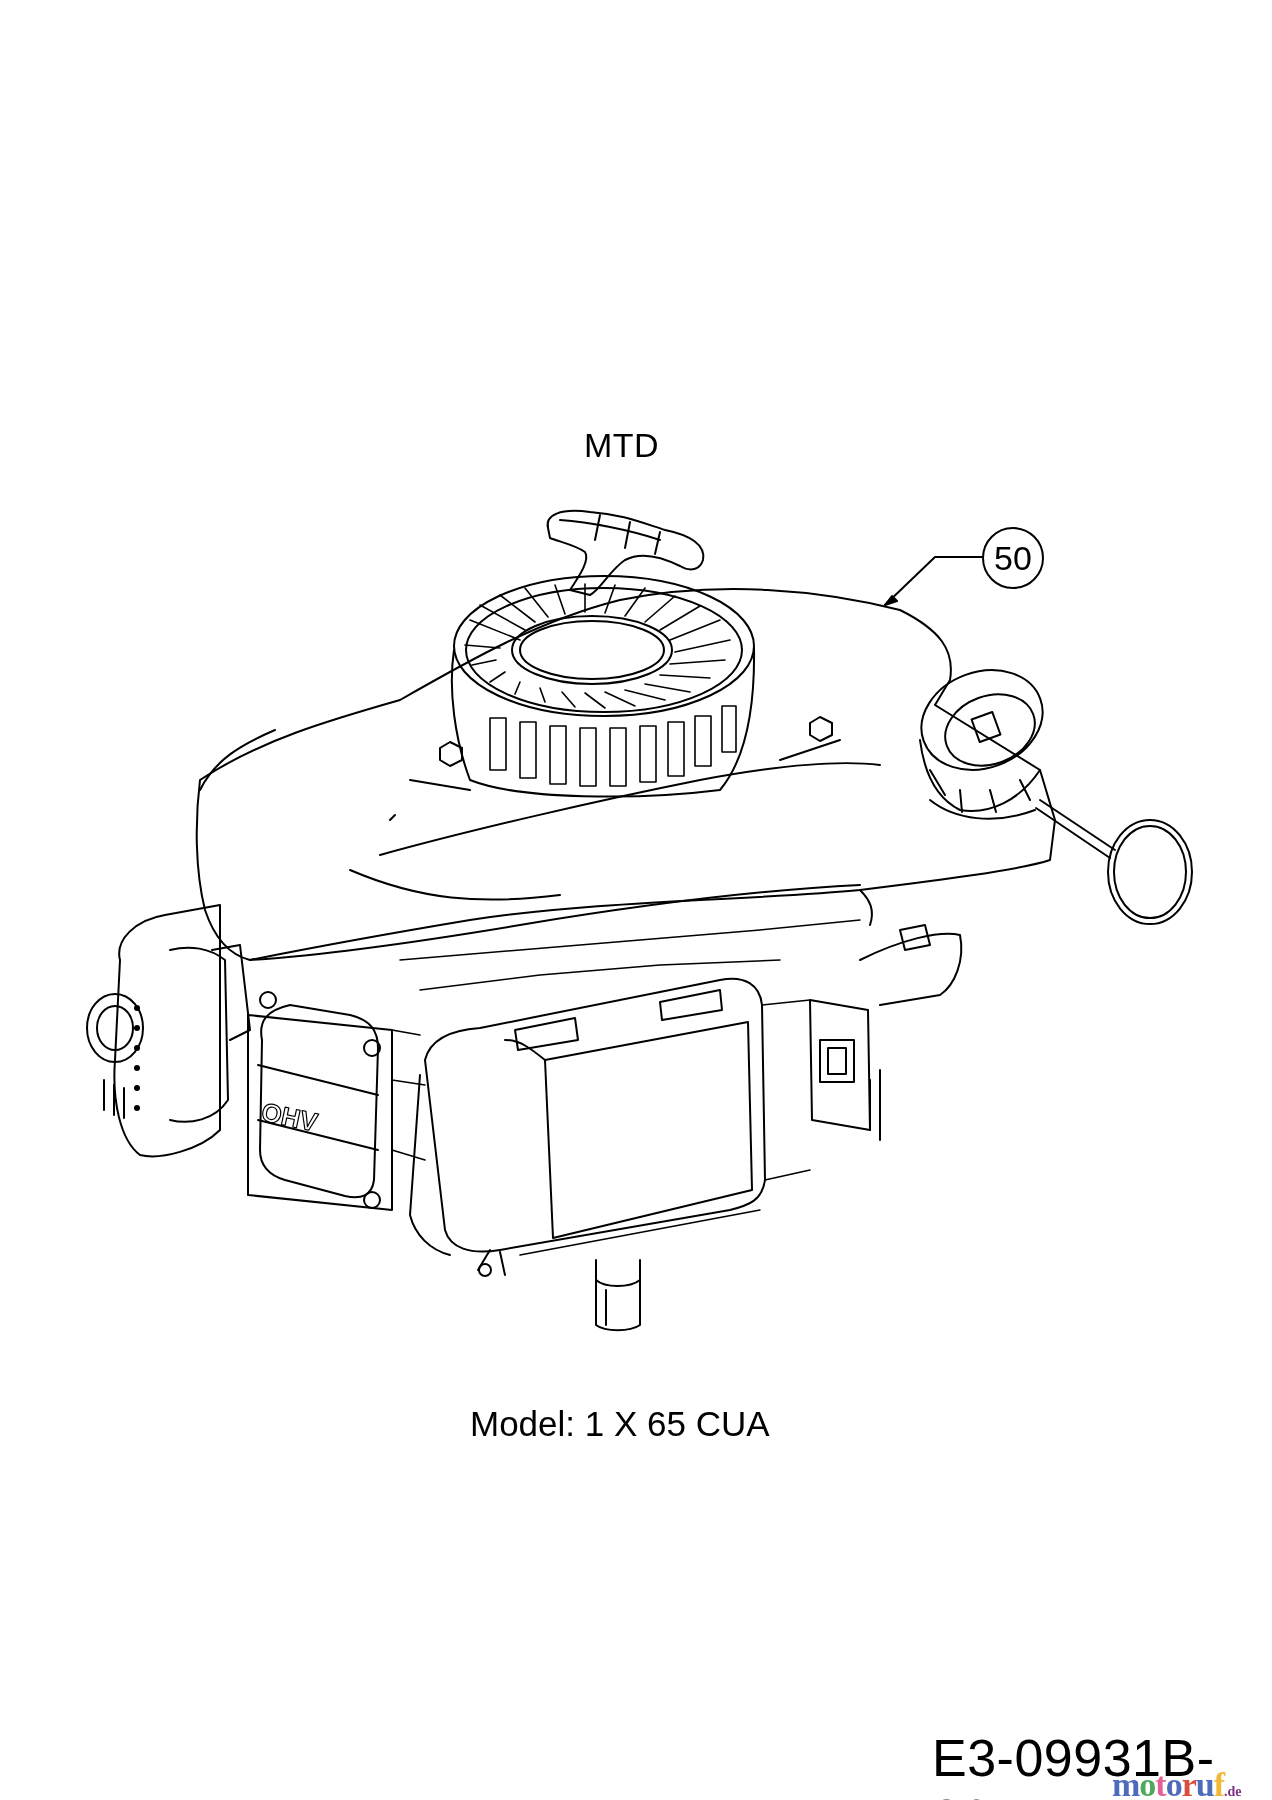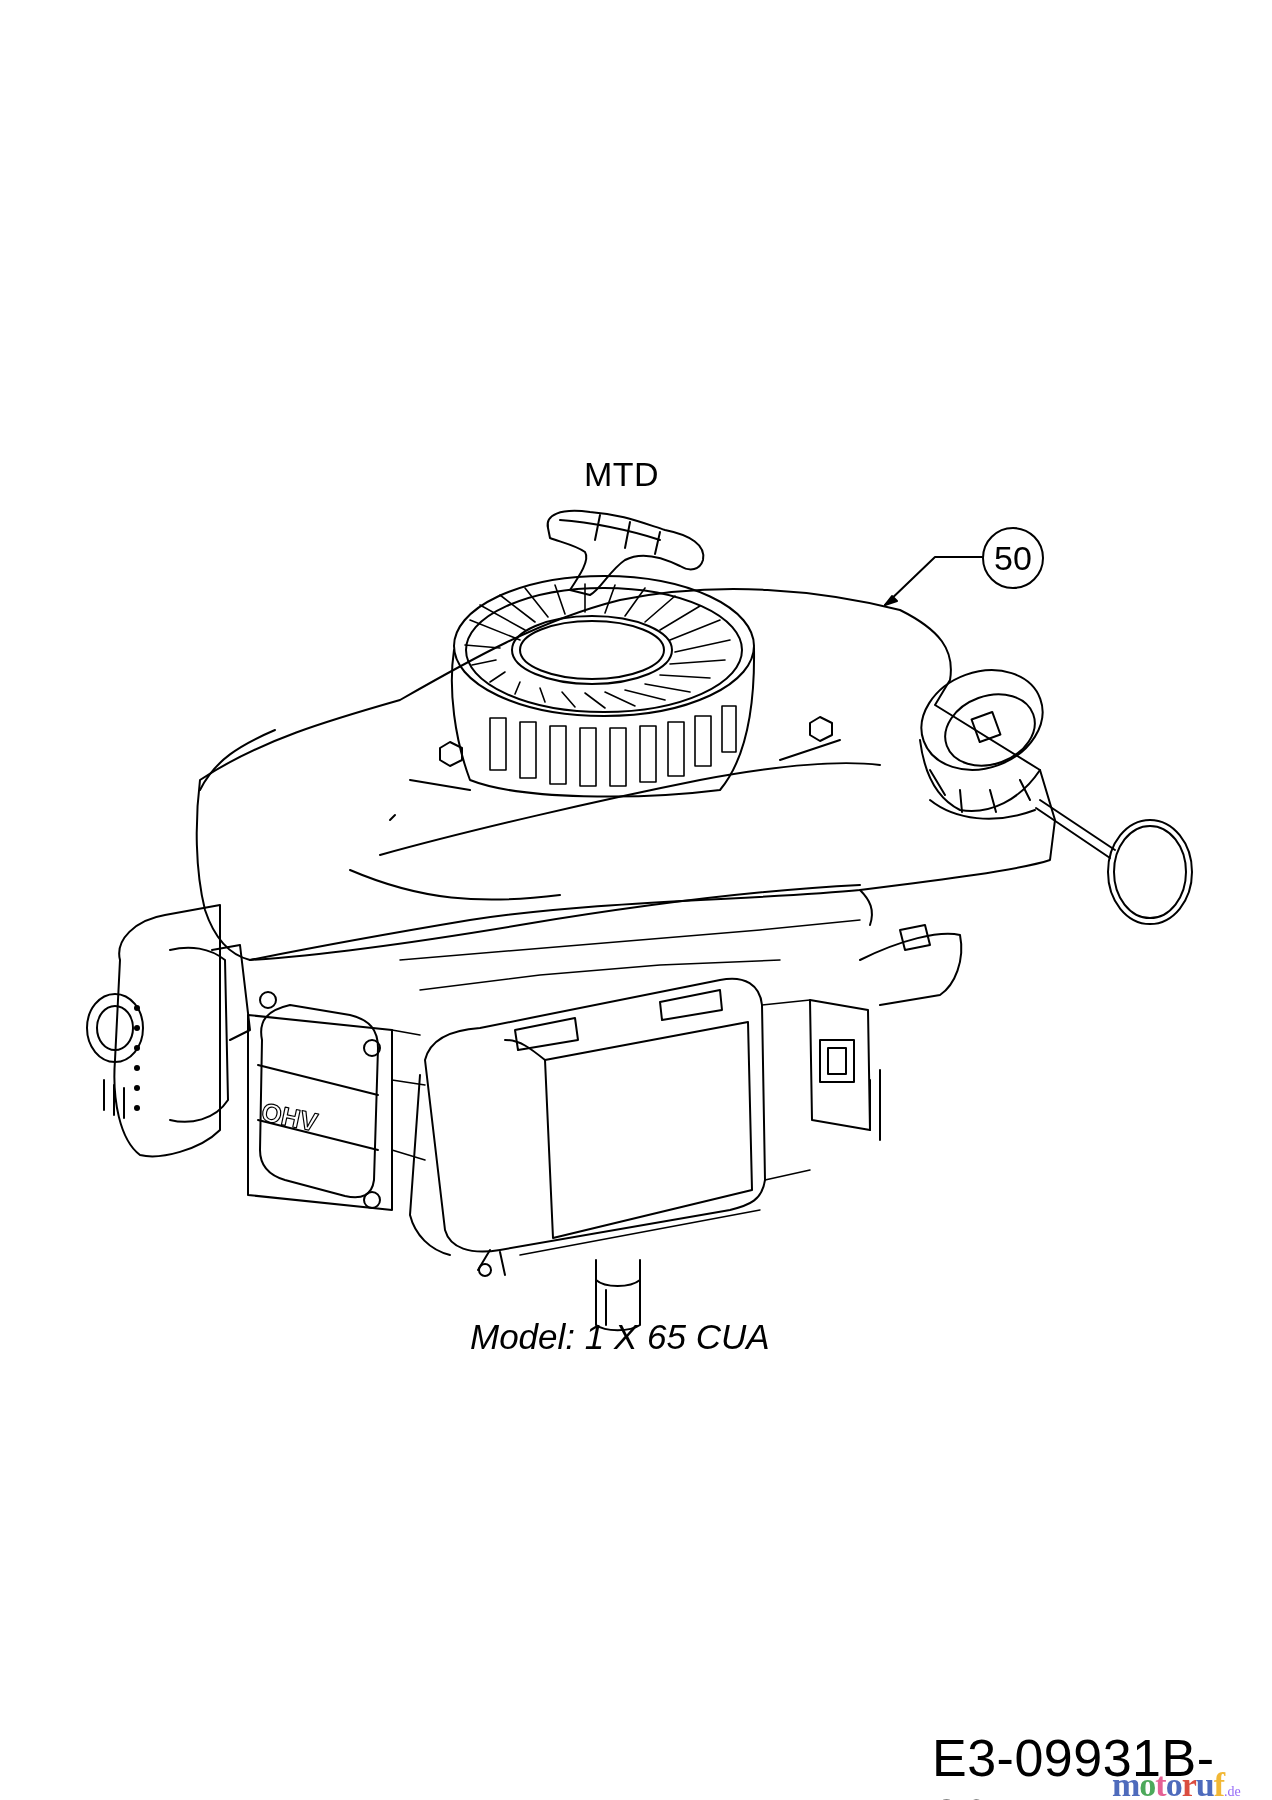--- a/index.html
+++ b/index.html
@@ -1,23 +1,23 @@
 <!DOCTYPE html>
 <html><head>
 <meta charset="utf-8">
 <style>
   html, body { margin: 0; padding: 0; background: #ffffff; }
   body { width: 1272px; height: 1800px; position: relative; overflow: hidden;
          font-family: "Liberation Sans", sans-serif; color: #000; }
-  .brand-label { position: absolute; left: 584px; top: 426px; font-size: 34px; letter-spacing: 0.5px; margin-top: 29px; }
-  .model-label { position: absolute; left: 470px; top: 1317px; font-size: 35px; font-style: italic; }
+  .brand-label { position: absolute; left: 584px; top: 426px; font-size: 34px; letter-spacing: 0.5px; }
+  .model-label { position: absolute; left: 470px; top: 1404px; font-size: 35px; }
   .drawing-code { position: absolute; left: 932px; top: 1728px; font-size: 52px; letter-spacing: 0.5px; }
   .watermark { position: absolute; left: 1112px; top: 1766px; font-family: "Liberation Serif", serif;
                font-size: 34px; font-weight: bold; letter-spacing: -1px; opacity: 0.9; }
-  .watermark .tld { font-size: 14px; font-weight: normal; color: #8b5cf6; letter-spacing: 0; }
+  .watermark .tld { font-size: 14px; font-weight: bold; color: #701a75; letter-spacing: 0; }
   .callout { position: absolute; left: 982px; top: 527px; width: 62px; height: 62px;
              border: 2px solid #000; border-radius: 50%; box-sizing: border-box;
              display: flex; align-items: center; justify-content: center; font-size: 34px; background: #fff; }
   svg.engine { position: absolute; left: 0; top: 0; }
   svg.engine * { vector-effect: non-scaling-stroke; }
 </style>
 </head>
 <body>
 
 <svg class="engine" width="1272" height="1800" viewBox="0 0 1272 1800" fill="none" stroke="#000" stroke-width="2" stroke-linejoin="round" stroke-linecap="round">

